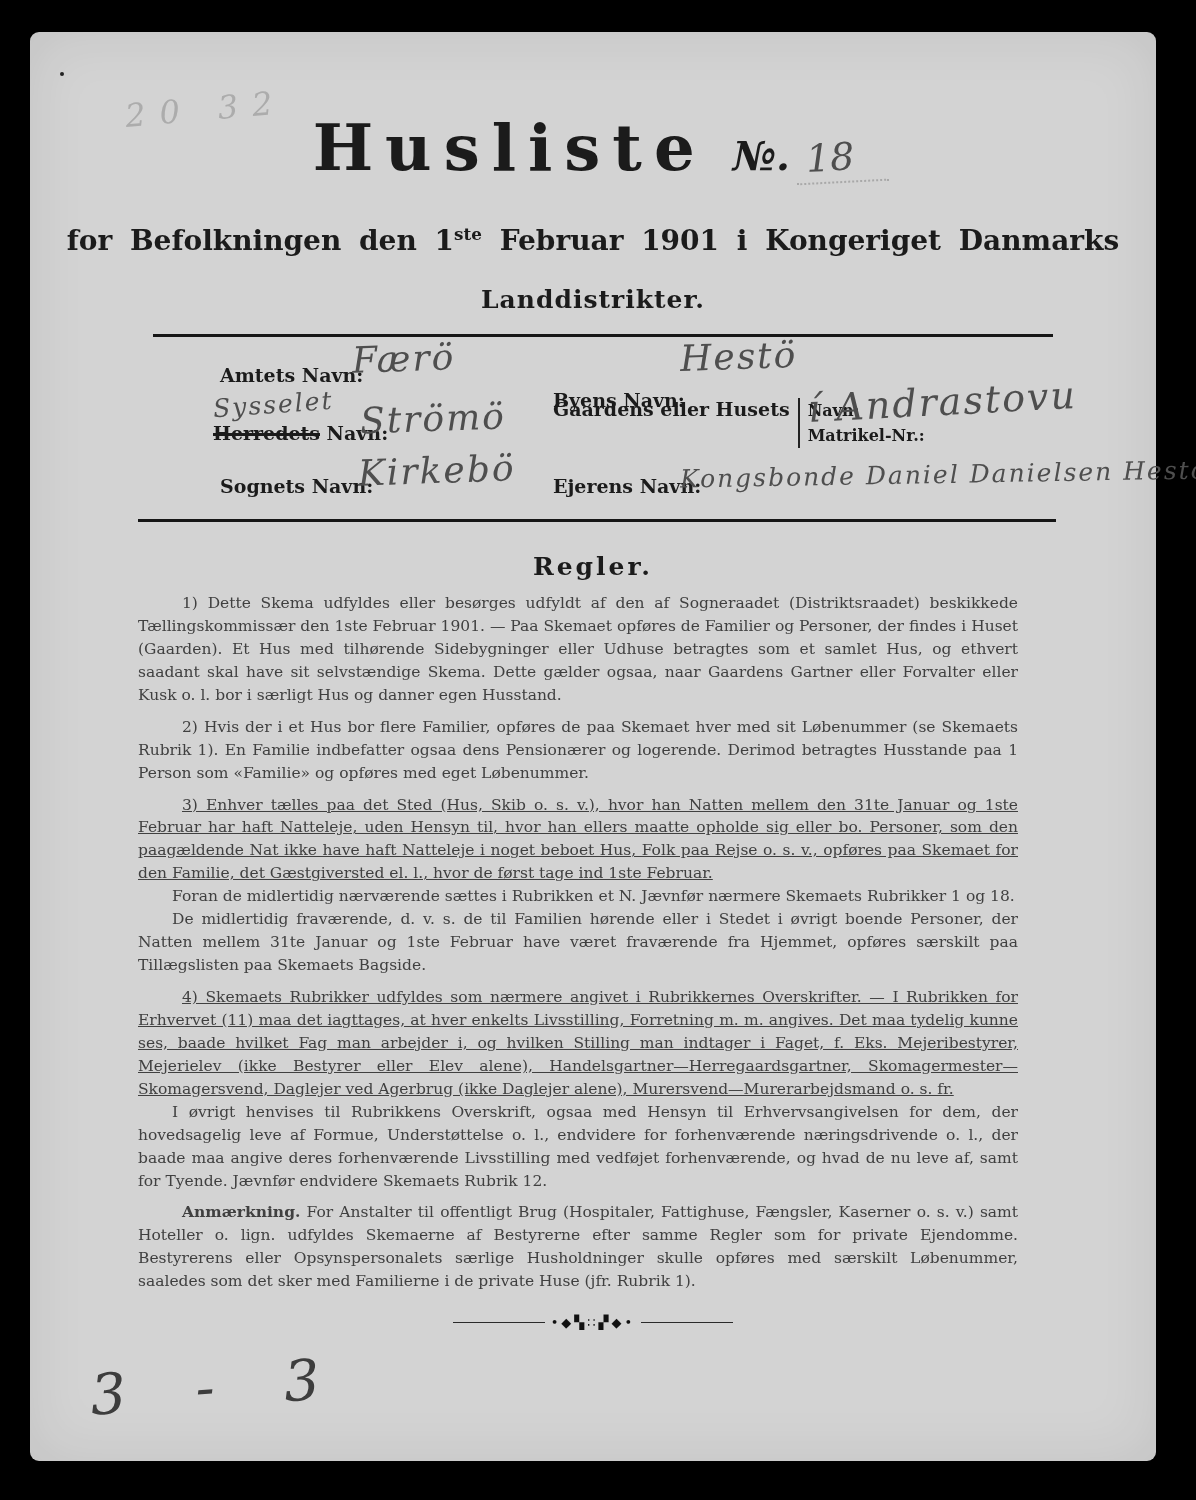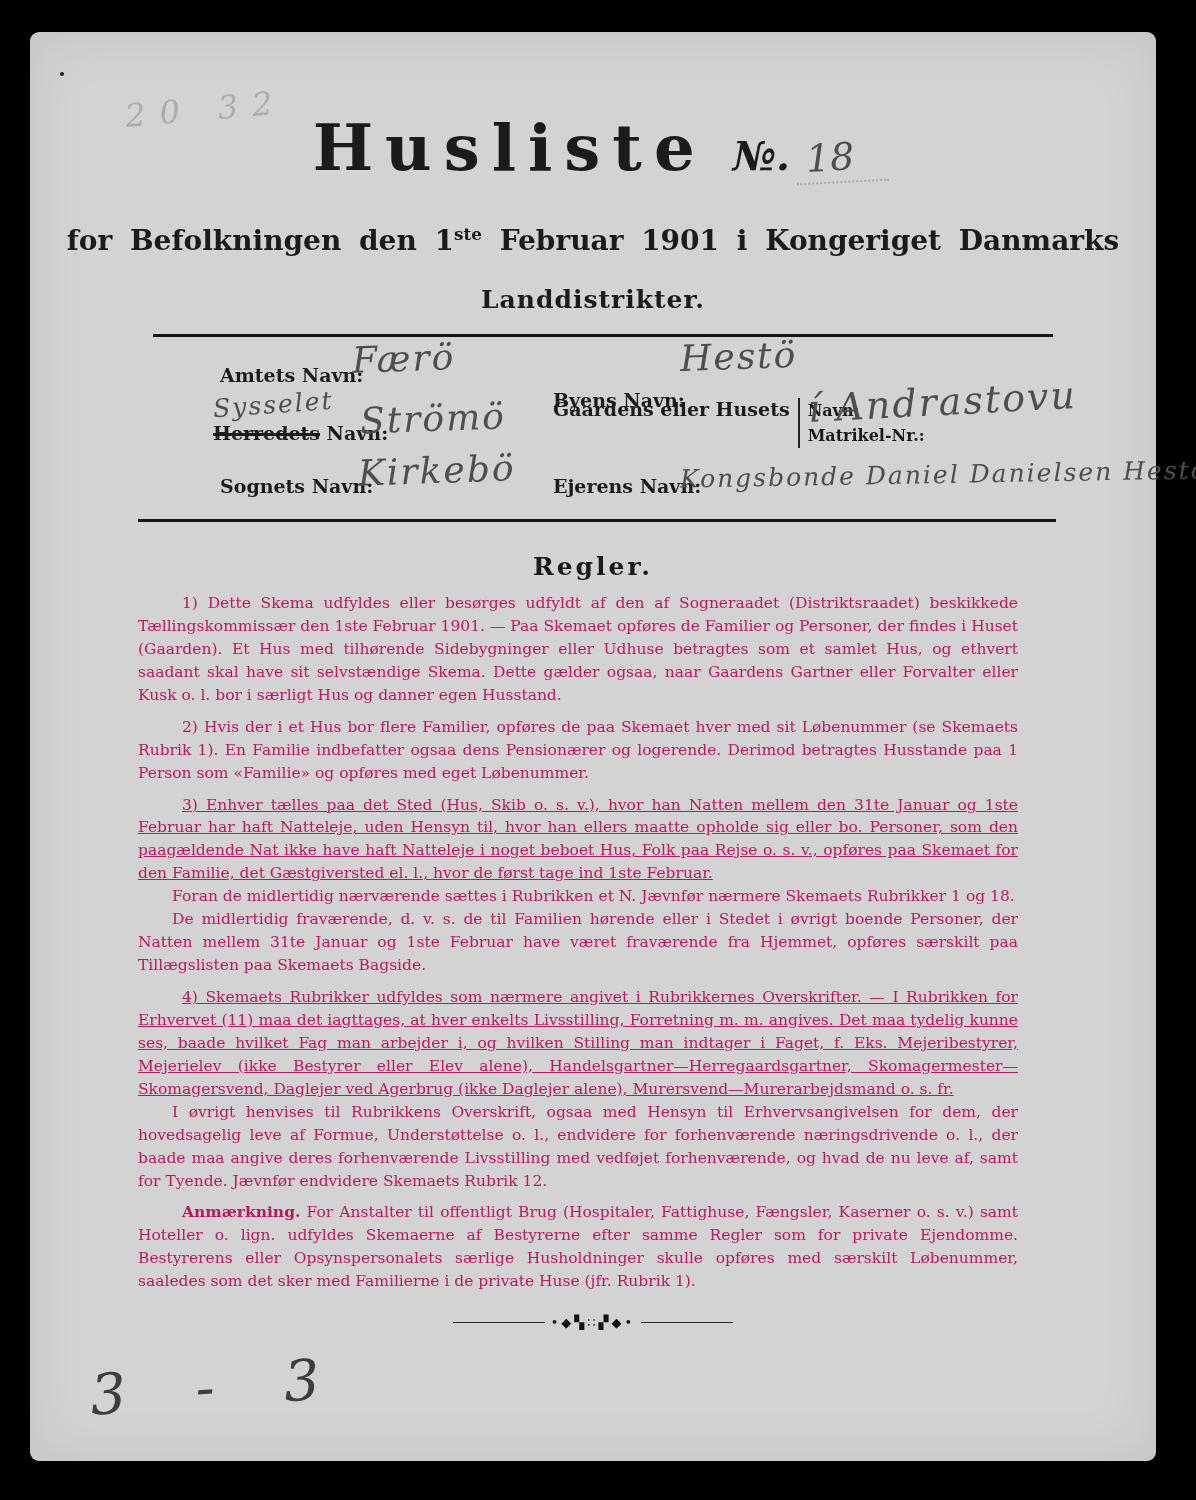--- a/index.html
+++ b/index.html
@@ -30,21 +30,21 @@
   .gaard-group{left:523px;top:366px;display:flex;align-items:flex-start;}
   .gaard-label{font-size:19px;font-weight:bold;}
   .gaard-stack{display:inline-flex;flex-direction:column;margin-left:8px;border-left:2px solid #222;
                padding-left:8px;font-size:16px;font-weight:bold;line-height:25px;}
   .gaard-value{left:778px;top:348px;font-size:38px;transform:rotate(-3deg);}
   .sogn-label{left:190px;top:443px;}      .sogn-value{left:328px;top:418px;font-size:36px;}
   .ejer-label{left:523px;top:443px;}      .ejer-value{left:650px;top:428px;font-size:25px;transform:rotate(-1deg);}
   .regler-heading{position:absolute;left:0;top:520px;width:100%;text-align:center;
                   font-size:25px;font-weight:bold;letter-spacing:3px;}
   .rules{position:absolute;left:108px;top:560px;width:880px;font-size:15.5px;line-height:1.48;
-         text-align:justify;color:#be185d;}
+         text-align:justify;color:#404040;}
   .rules p{margin:0 0 9px 0;text-indent:44px;}
   .rules p.cont{margin-bottom:0;text-indent:34px;}
   .rules p.tight{margin-bottom:0;text-decoration:underline;}
   .anm-label{font-weight:bold;}
   .ornament{position:absolute;left:0;top:1283px;width:100%;display:flex;align-items:center;justify-content:center;}
   .orn-line{display:inline-block;width:92px;height:1.5px;background:#2a2a2a;}
   .orn-glyphs{font-size:13px;letter-spacing:3px;margin:0 6px;color:#111;}
   .bottom-hand{position:absolute;left:60px;top:1322px;font-size:56px;font-style:italic;color:#3d3d3d;
                letter-spacing:26px;transform:rotate(-4deg);}
 </style>

